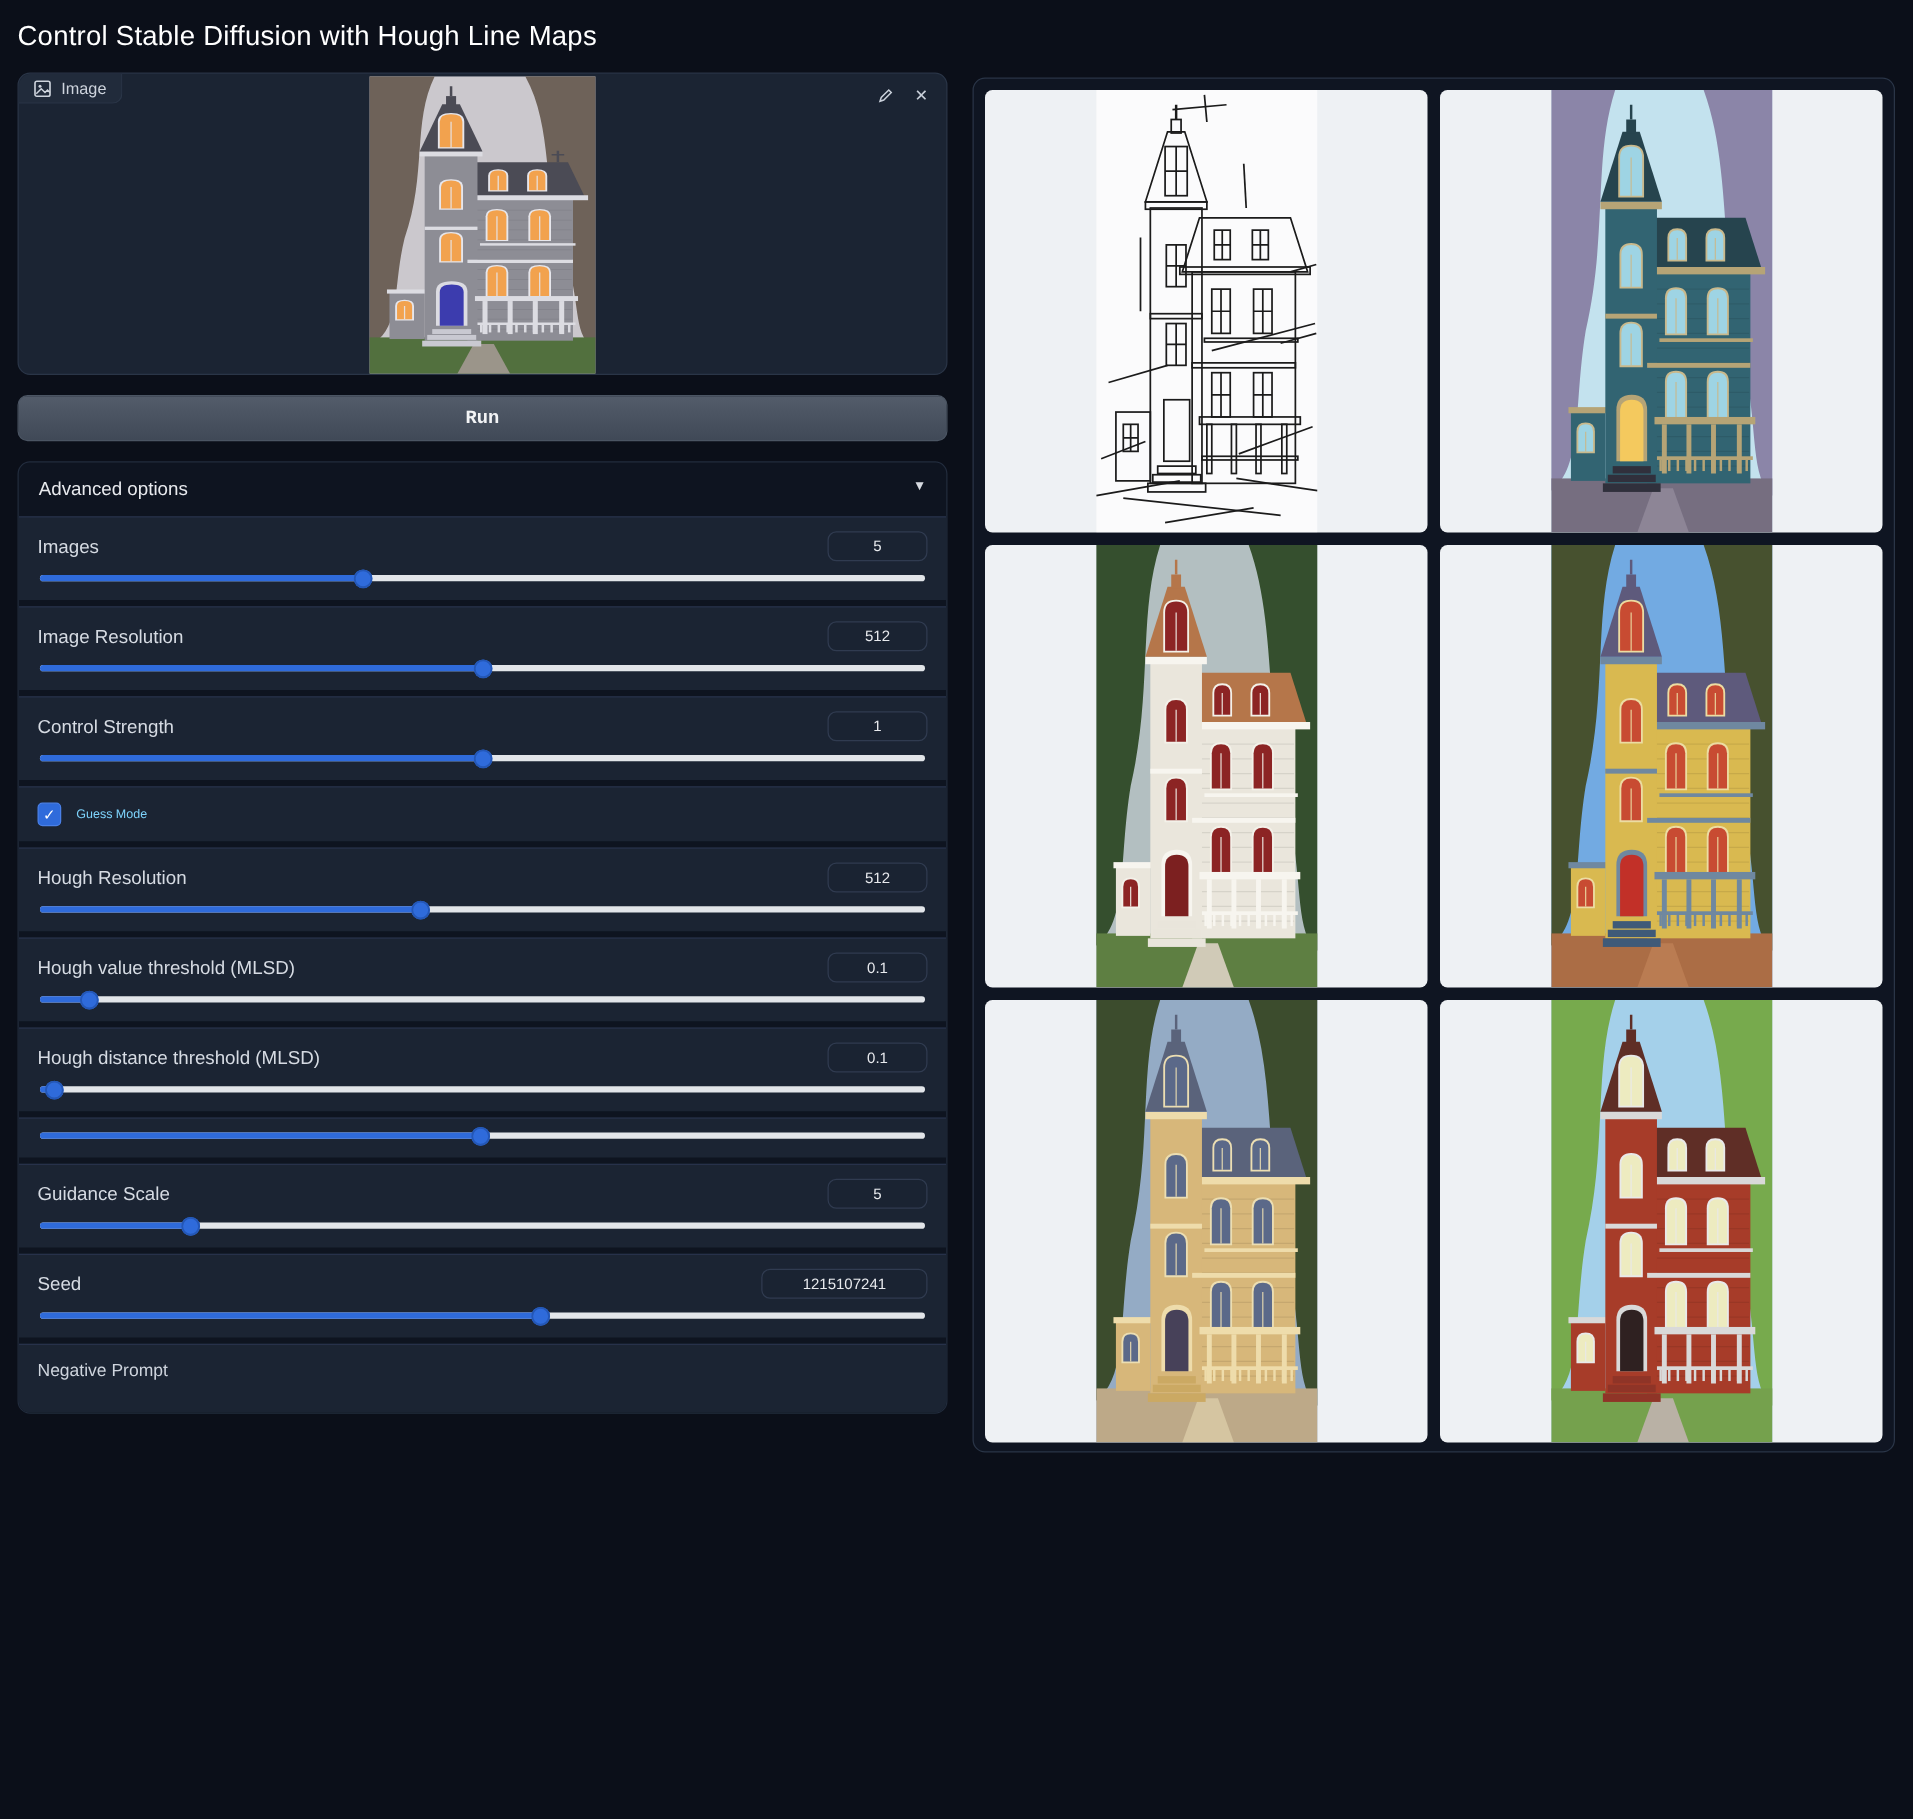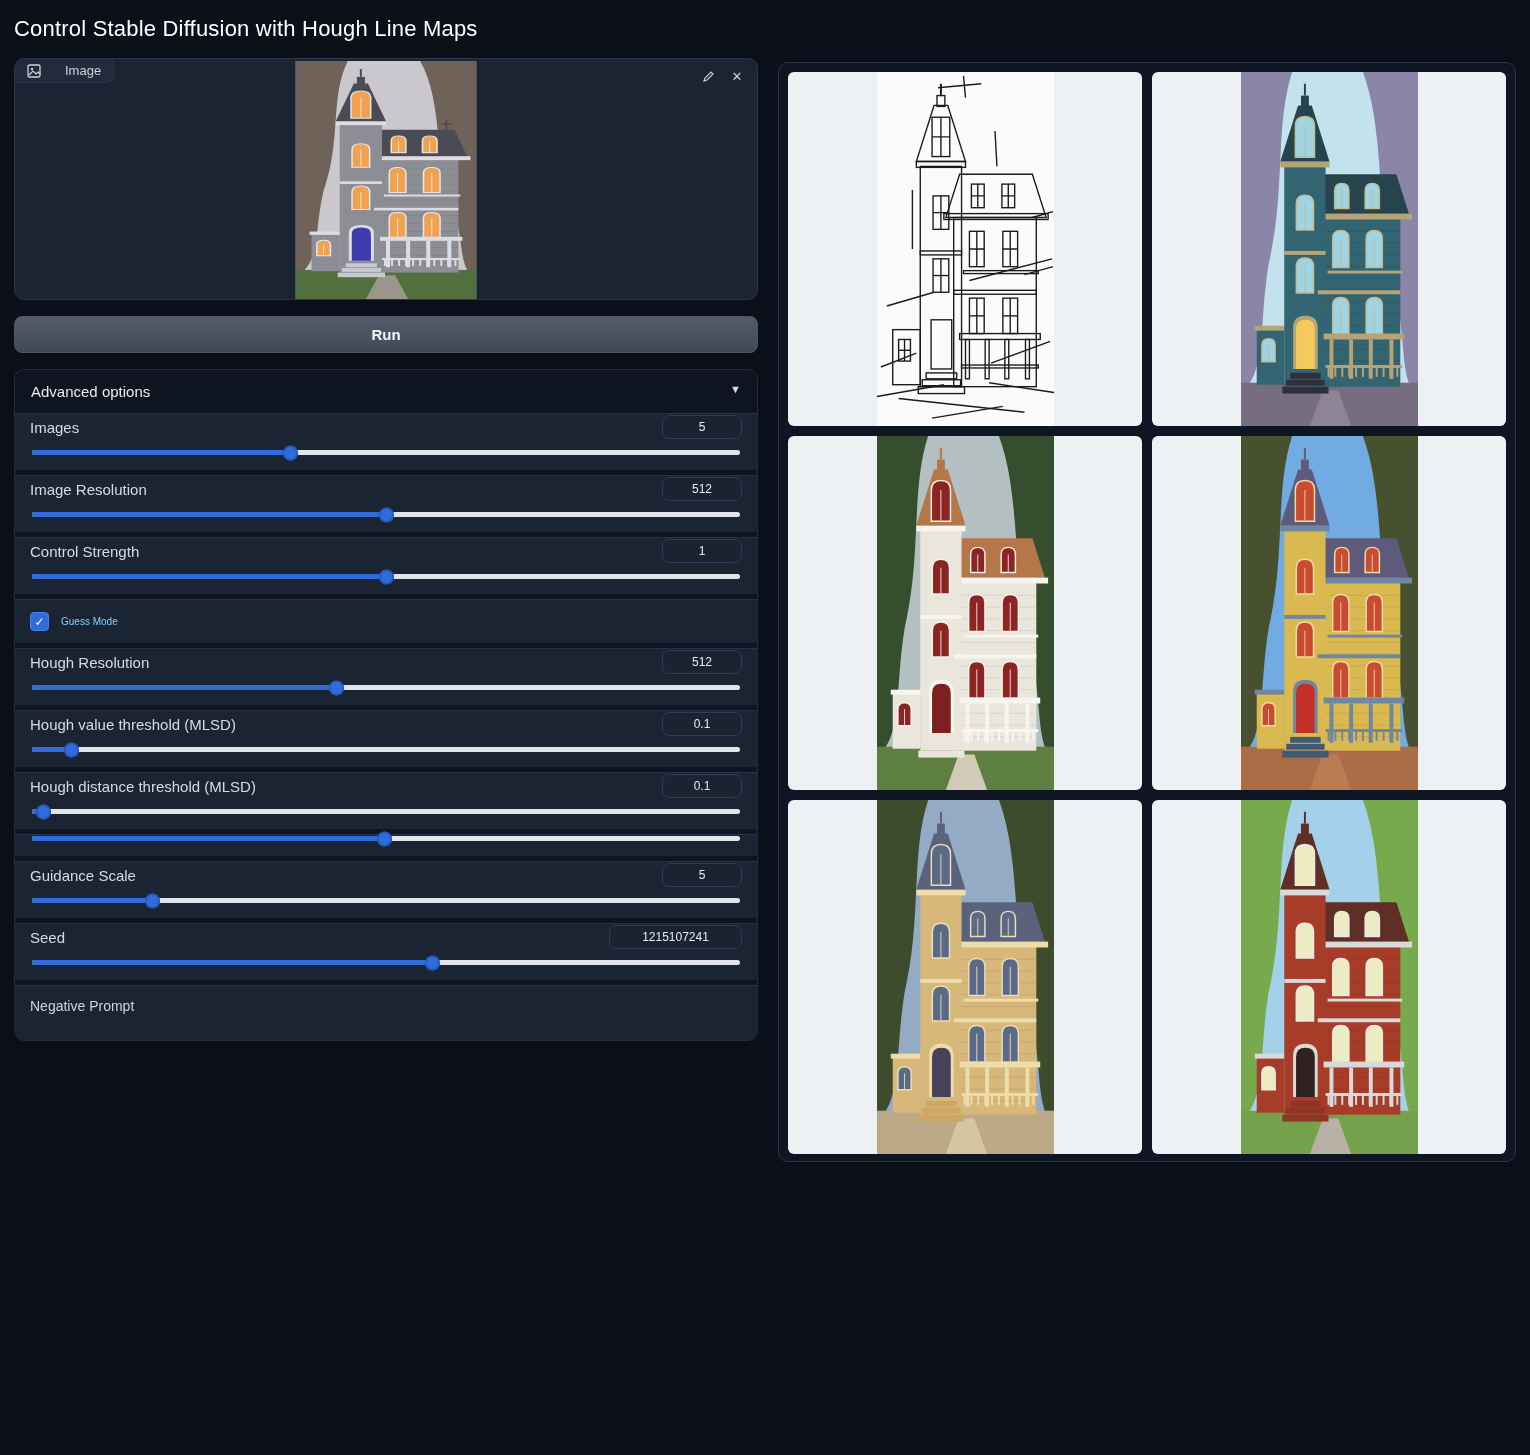--- a/index.html
+++ b/index.html
@@ -8,47 +8,47 @@
   .app{padding:10px 14px 0}
   h1{font-size:22px;margin:6px 0 16px;color:#ffffff;font-weight:400;letter-spacing:.2px}
   .main{display:flex;gap:20px;align-items:flex-start}
   .left{width:744px;flex:none}
   .panel{background:#1b2433;border:1px solid #2a3547;border-radius:10px;box-sizing:border-box}
 
   
   .image-panel{height:242px;position:relative;margin-bottom:16px}
   .input-house{position:absolute;left:50%;top:2px;transform:translateX(-50%);width:181px;height:238px}
   .input-house svg{width:100%;height:100%;display:block}
-  .img-chip{position:absolute;top:0;left:0;display:flex;gap:24px;align-items:center;
+  .img-chip{position:absolute;top:0;left:0;display:flex;gap:8px;align-items:center;
     background:#212b3b;border-right:1px solid #2a3547;border-bottom:1px solid #2a3547;
     border-radius:10px 0 8px 0;padding:4px 12px;font-size:13px;color:#ced4dd;z-index:2}
   .img-actions{position:absolute;top:6px;right:9px;display:flex;gap:7px;z-index:2}
   .icon-btn{width:22px;height:22px;background:transparent;border:none;color:#c8cfd9;
     display:flex;align-items:center;justify-content:center;cursor:pointer;padding:0;font-size:13px}
 
   
   .prompt-panel{padding:13px 15px;margin-bottom:18px}
   .blabel{display:block;font-size:14px;color:#ced4dd;margin-bottom:9px}
   .textbox{display:block;width:100%;box-sizing:border-box;background:#1a2332;border:1px solid #303b50;
     border-radius:8px;color:#e5e7eb;font-size:14px;padding:8px 11px;resize:none;font-family:inherit;outline:none}
   .prompt-panel .textbox{height:43px}
 
   
   .run{display:block;width:100%;height:37px;margin:0 0 16px;
     background:linear-gradient(180deg,#535c6a,#404957);border:1px solid #4b5563;border-radius:8px;
-    color:#f3f4f6;font-size:15px;font-weight:700;cursor:pointer;font-family:Liberation Sans, sans-serif}
+    color:#f3f4f6;font-size:15px;font-weight:700;cursor:pointer;font-family:Liberation Mono, monospace}
 
   
   .accordion{background:#0e1420;border:1px solid #222c3d;border-radius:10px;overflow:hidden}
   .acc-header{display:flex;justify-content:space-between;padding:13px 16px;
     font-size:15px;color:#e8eaee;cursor:pointer}
   .caret{font-size:11px;color:#d6dae0}
   .acc-body{display:flex;flex-direction:column;gap:5px}
   .srow,.crow,.trow{background:#1b2433;border-top:1px solid #27314a}
-  .srow{padding:1px 15px 15px}
+  .srow{padding:11px 15px 15px}
   .srow-head{display:flex;justify-content:space-between;align-items:center;margin-bottom:11px}
   .slabel{font-size:15px;color:#d6dbe3}
   .svalue{min-width:80px;box-sizing:border-box;text-align:center;background:#1a2332;border:1px solid #303b50;
     border-radius:7px;font-size:12px;padding:4px 8px;color:#e8eaee}
   .svalue.wide{min-width:133px}
   .strack{position:relative;height:5px;border-radius:3px;background:#e2e5e9;margin:0 2px}
   .sfill{position:absolute;left:0;top:0;height:100%;background:#2f6bdb;border-radius:3px 0 0 3px}
   .sfill::after{content:"";position:absolute;right:-8px;top:50%;transform:translateY(-50%);
     width:15px;height:15px;border-radius:50%;background:#2f6bdb;box-shadow:inset 0 0 0 1.5px #2457b6}
   .crow{padding:12px 15px;display:flex;align-items:center;gap:12px}

